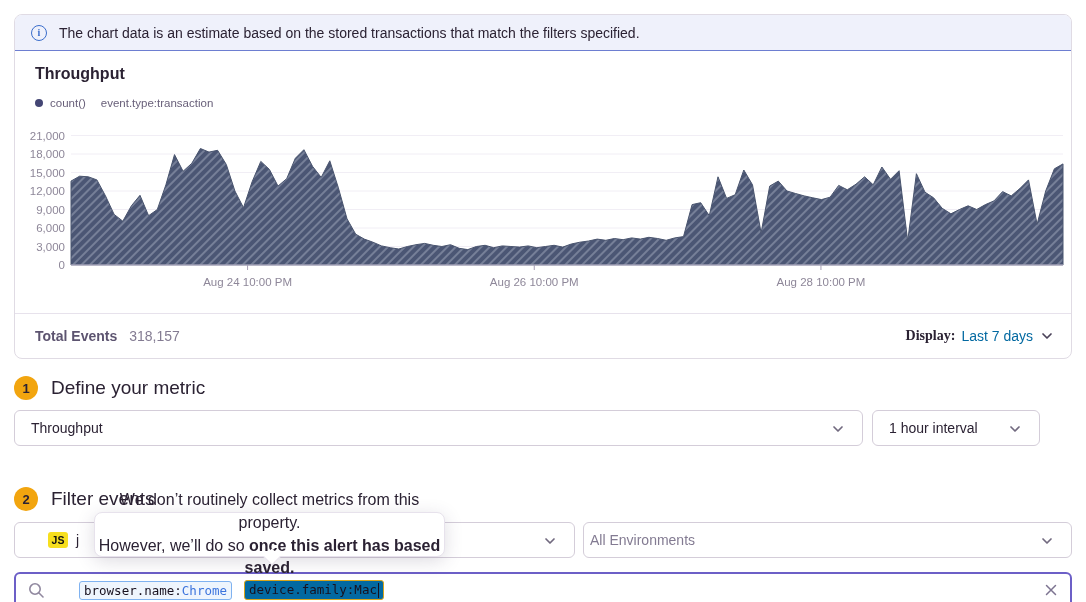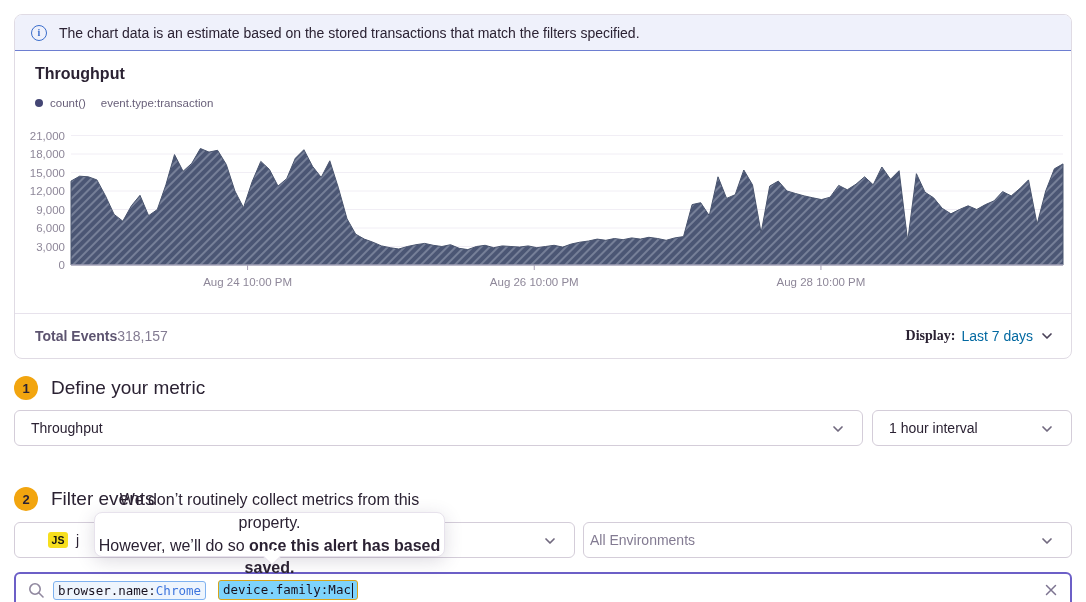--- a/index.html
+++ b/index.html
@@ -29,21 +29,21 @@
   .chart-title { font-size:16px; font-weight:700; color:#2b2233; margin-left:20px; line-height:22px; }
   .chart-legend { display:flex; align-items:center; gap:7px; margin:10px 0 4px 20px; font-size:11.5px; color:#69607a; height:16px; }
   .legend-dot { width:8px; height:8px; border-radius:50%; background:#444674; display:inline-block; }
   .legend-query { margin-left:8px; }
   svg text { font-family:"Liberation Sans", "DejaVu Sans", sans-serif; }
   .panel-footer {
     display:flex; align-items:center; justify-content:space-between;
     height:45px; padding:0 16px 0 20px; border-top:1px solid #e7e2ec;
     font-size:14px;
   }
-  .total-events { display:flex; align-items:center; }
+  .total-events { display:flex; align-items:center; gap:12px; }
   .total-events-label { font-weight:700; color:#5d5470; }
   .total-events-value { color:#837b92; }
   .display-select { display:flex; align-items:center; gap:6px; cursor:pointer; }
   .display-label { font-weight:700; color:#2b2233;font-family:Liberation Serif, serif; }
   .display-value { color:#0369a1; }
 
   
   .step-header { display:flex; align-items:center; gap:13px; margin-top:17px; height:24px; }
   .step-header.second { margin-top:41px; }
   .step-badge {
@@ -56,21 +56,21 @@
   .controls-row { display:flex; margin-top:10px; }
   .controls-row.filters { margin-top:11px; }
   .select-control {
     position:relative; height:36px; background:#fff;
     border:1px solid #d4cdd9; border-radius:6px;
     display:flex; align-items:center; padding:0 40px 0 16px;
     font-size:14px; color:#2b2233; cursor:pointer;
   }
   .select-control .chevron { position:absolute; right:16px; top:10px; }
   .metric-select { width:849px; margin-right:9px; }
-  .interval-select { width:200px; }
+  .interval-select { width:168px; }
   .project-select { width:561px; margin-right:8px; padding-left:33px; gap:8px; }
   .env-select { width:489px; color:#837b92;padding-left:6px; }
   .js-badge {
     width:20px; height:16px; border-radius:3px; background:#f7df1e;
     color:#111; font-size:10.5px; font-weight:700;
     display:flex; align-items:center; justify-content:center; flex:0 0 auto;
   }
 
   
   .tooltip {
@@ -90,23 +90,23 @@
   .search-bar {
     margin-top:14px; width:1058px; height:36px;
     border:2px solid #6c5fc7; border-radius:6px; background:#fff;
     display:flex; align-items:center; padding:0 12px; gap:8px;
   }
   .token {
     font-family:"DejaVu Sans Mono", "Liberation Mono", monospace;
     font-size:12.5px; padding:1px 4px; border-radius:3px; white-space:nowrap;
     color:#18111f; cursor:text;
   }
-  .token-blue { background:#eef5fd; border:1px solid #7fb2f0; margin-right:4px; }
+  .token-blue { background:#eef5fd; border:1px solid #7fb2f0; margin-right:4px;margin-left:26px; }
   .token-blue .token-value { color:#3c74dd; }
-  .token-amber { background:#7dd3fc; border:1.5px solid #d8a51b; }
+  .token-amber { background:#0369a1; border:1.5px solid #d8a51b; }
   .cursor { display:inline-block; width:1px; height:15px; background:#18111f; vertical-align:middle; margin-left:1px; }
   .clear-btn { margin-left:auto; cursor:pointer; display:flex; align-items:center; }
 </style>
 </head>
 <body>
 
 <div class="page">
 
   <div class="panel">
     <div class="banner">

